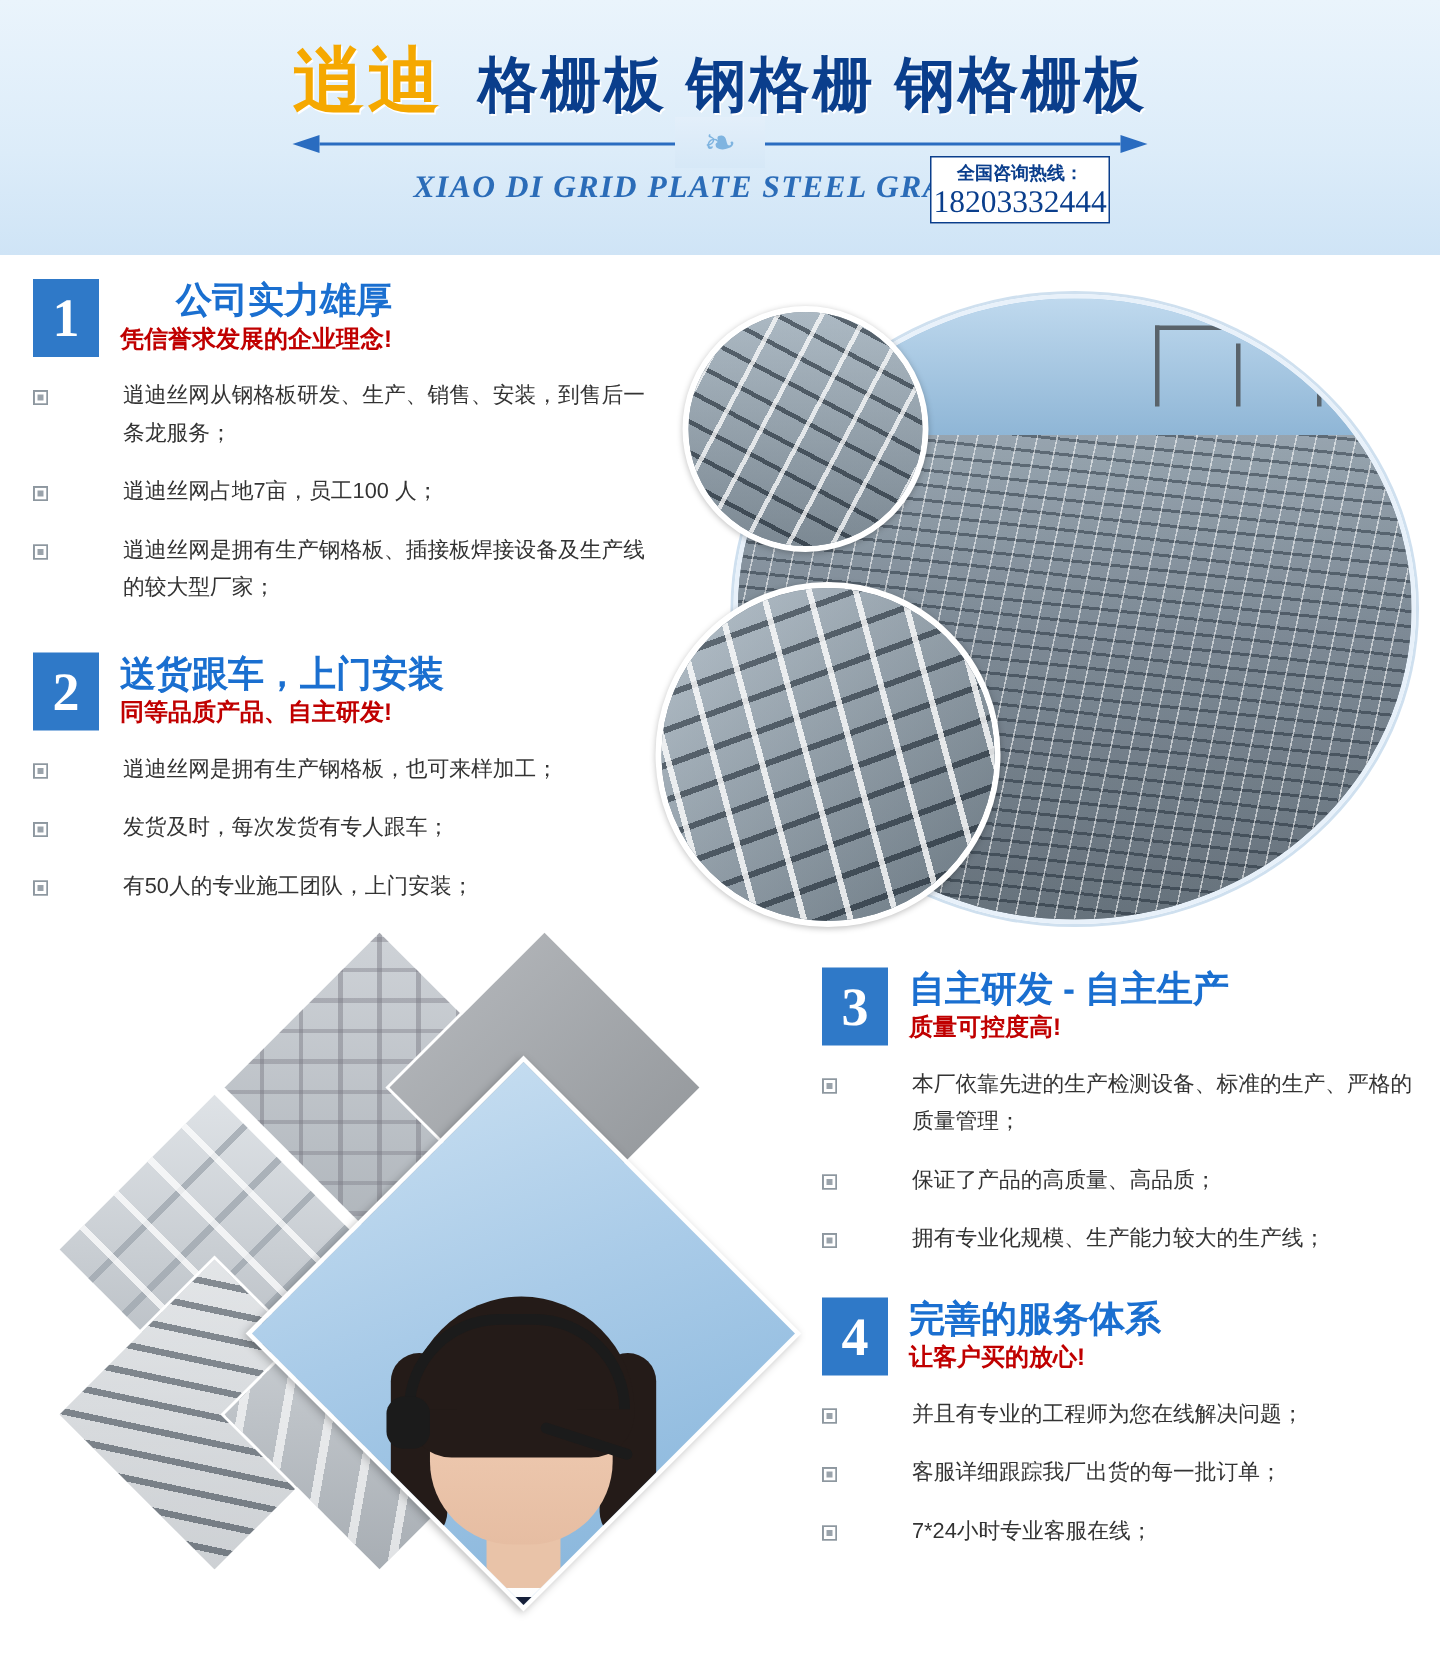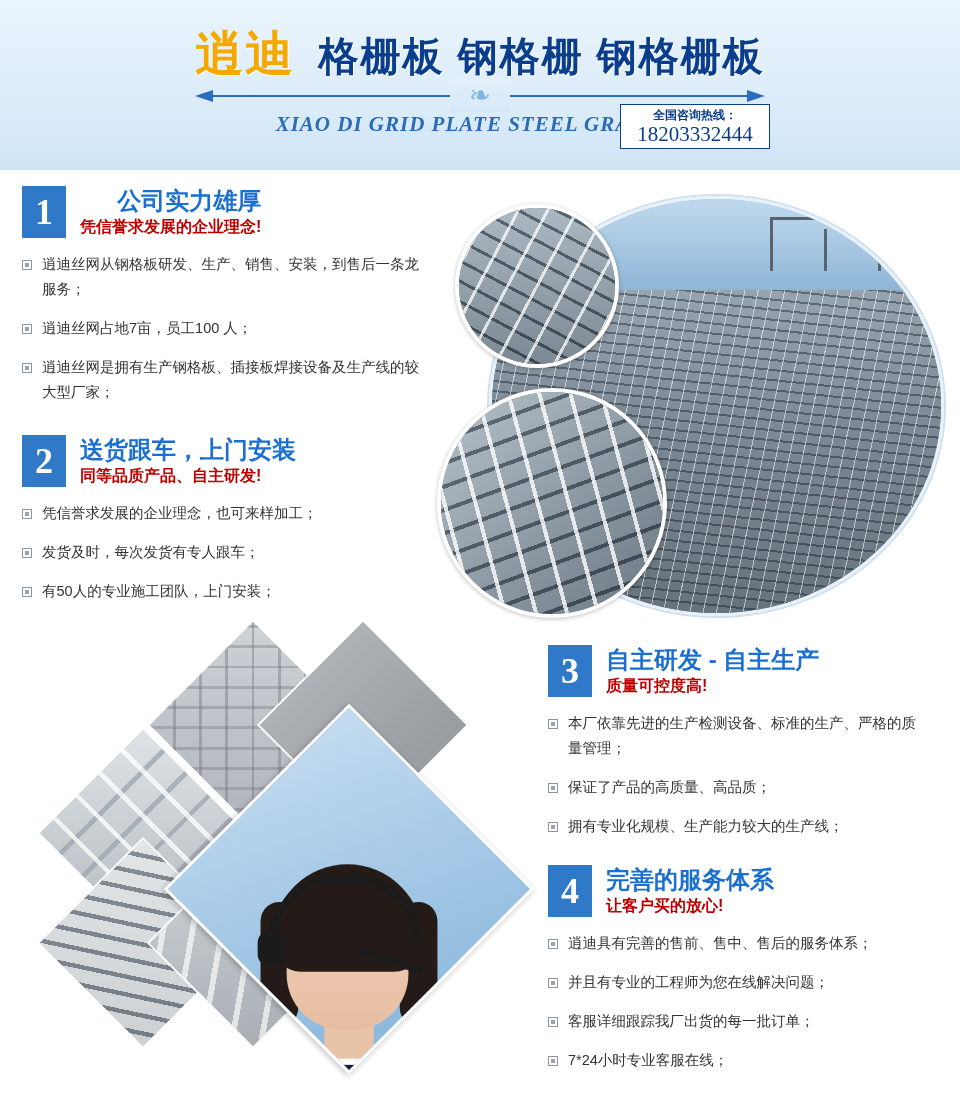--- a/index.html
+++ b/index.html
@@ -94,21 +94,21 @@
     font-weight: bold;
     font-size: 21px;
     color: #2b6cb8;
     letter-spacing: 1px;
   }
 
   .hotline {
     position: absolute;
     top: 104px;
     left: 620px;
-    width: 150px;
+    width: 120px;
     border: 1px solid #0a3e8c;
     background: #ffffff;
     text-align: center;
     padding: 2px 0 3px;
   }
   .hotline-label {
     font-size: 12px;
     color: #0a3e8c;
     font-weight: bold;
     line-height: 16px;
@@ -162,21 +162,21 @@
   }
   .bullet .mark {
     flex: 0 0 10px;
     width: 10px; height: 10px;
     background: #9aa3ab;
     margin-top: 8px;
     margin-right: 10px;
     box-shadow: inset 0 0 0 2px #ffffff;
     border: 1px solid #8d979f;
   }
-  .bullet .txt { max-width: 380px; }
+  .bullet .txt { max-width: 380px; margin-left: 40px; }
 
   
   .sec12 {
     position: absolute;
     top: 186px;
     left: 22px;
     width: 420px;
   }
   .sec2 { margin-top: 30px; }
 
@@ -451,21 +451,21 @@
     <div class="block-head">
       <div class="num-badge">2</div>
       <div class="head-text">
         <div class="head-title">送货跟车，上门安装</div>
         <div class="head-sub">同等品质产品、自主研发!</div>
       </div>
     </div>
     <div class="bullets">
       <div class="bullet">
         <span class="mark"></span>
-        <span class="txt">凭信誉求发展的企业理念，也可来样加工；</span>
+        <span class="txt">逍迪丝网是拥有生产钢格板，也可来样加工；</span>
       </div>
       <div class="bullet">
         <span class="mark"></span>
         <span class="txt">发货及时，每次发货有专人跟车；</span>
       </div>
       <div class="bullet">
         <span class="mark"></span>
         <span class="txt">有50人的专业施工团队，上门安装；</span>
       </div>
     </div>
@@ -563,24 +563,20 @@
     <div class="block-head">
       <div class="num-badge">4</div>
       <div class="head-text">
         <div class="head-title">完善的服务体系</div>
         <div class="head-sub">让客户买的放心!</div>
       </div>
     </div>
     <div class="bullets">
       <div class="bullet">
         <span class="mark"></span>
-        <span class="txt">逍迪具有完善的售前、售中、售后的服务体系；</span>
-      </div>
-      <div class="bullet">
-        <span class="mark"></span>
         <span class="txt">并且有专业的工程师为您在线解决问题；</span>
       </div>
       <div class="bullet">
         <span class="mark"></span>
         <span class="txt">客服详细跟踪我厂出货的每一批订单；</span>
       </div>
       <div class="bullet">
         <span class="mark"></span>
         <span class="txt">7*24小时专业客服在线；</span>
       </div>

